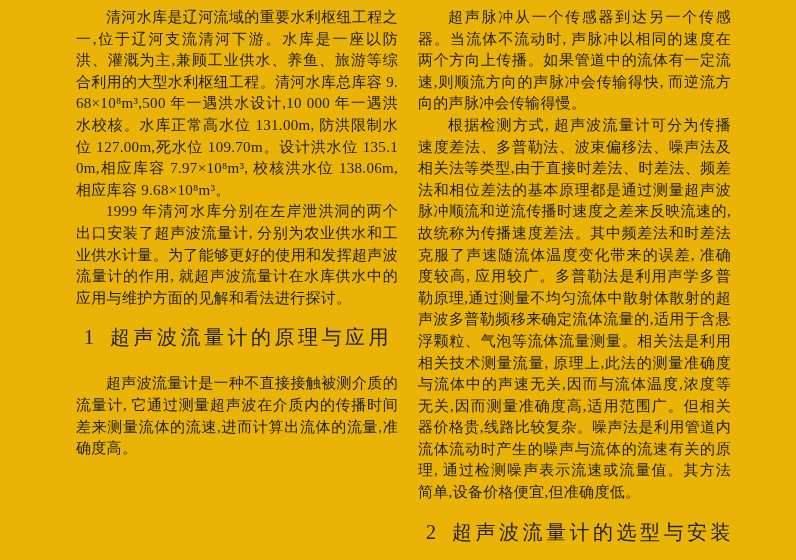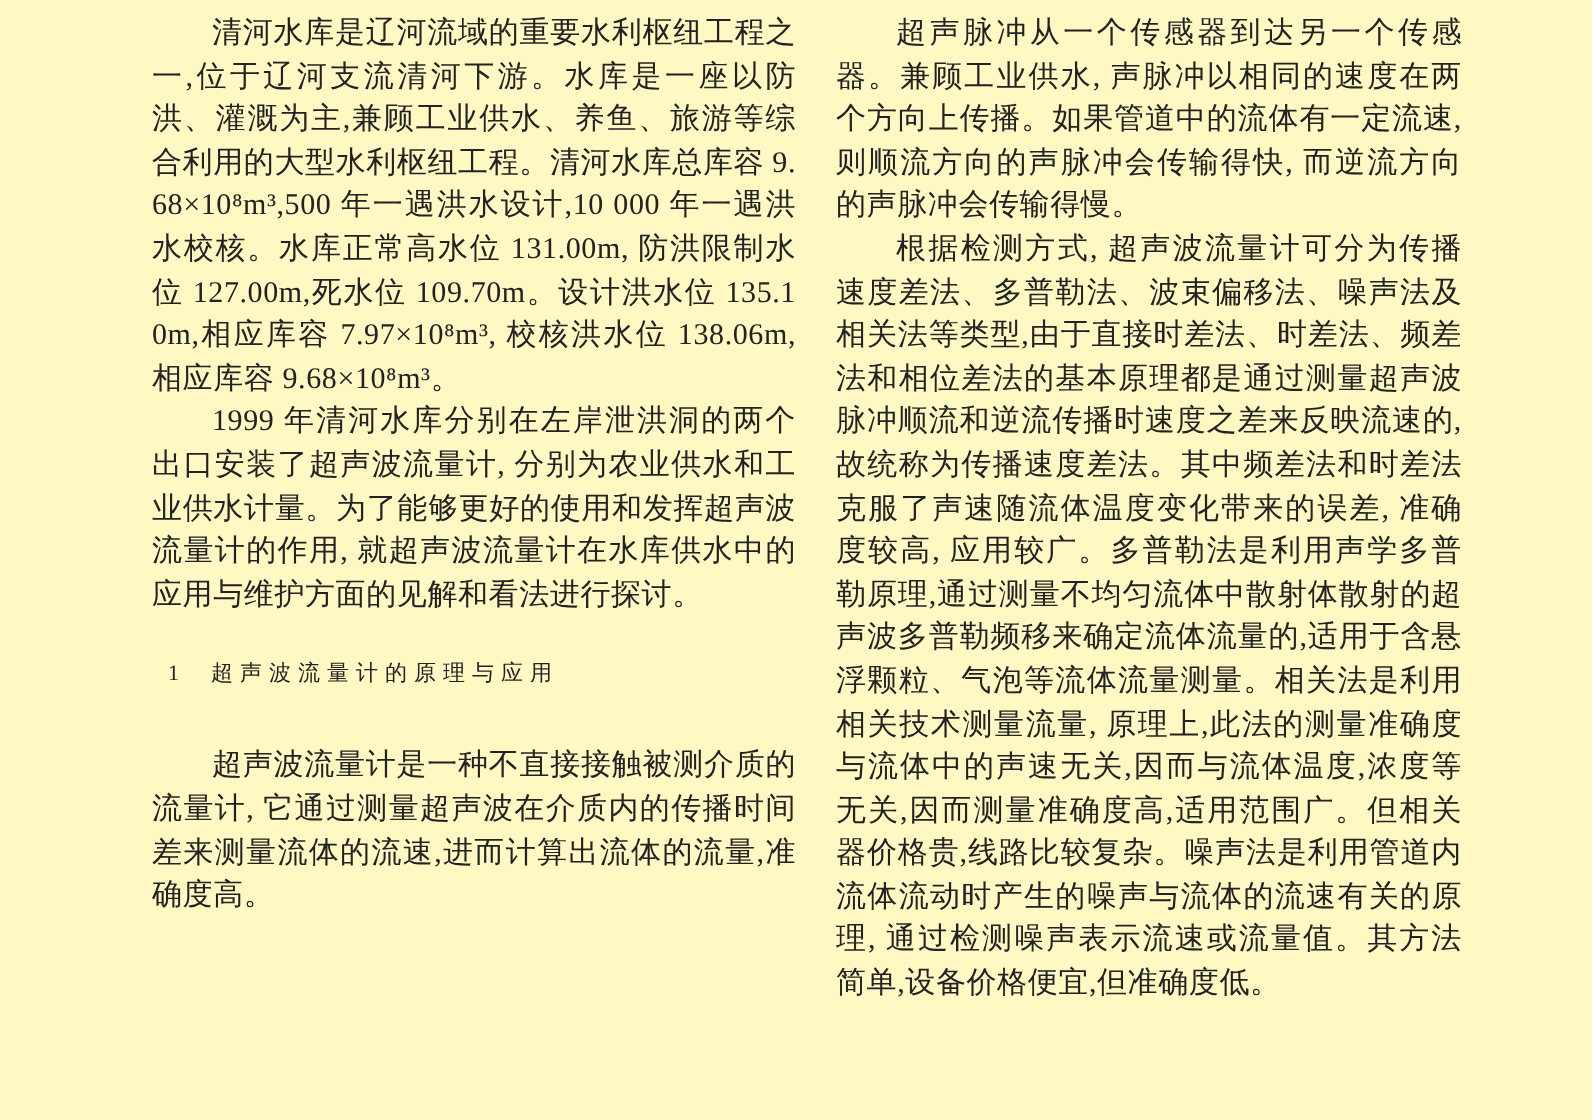--- a/index.html
+++ b/index.html
@@ -7,21 +7,21 @@
     padding: 0;
     width: 796px;
     height: 560px;
     overflow: hidden;
     background: #ffffff;
   }
   .page {
     position: relative;
     width: 796px;
     height: 560px;
-    background: #fef9c3;
+    background: #eab308;
     font-family: "Liberation Serif", "DejaVu Serif", serif;
     color: #222222;
   }
   .column {
     position: absolute;
     top: 7px;
   }
   .column-left {
     left: 76px;
     width: 322px;
@@ -36,21 +36,21 @@
     font-size: 15px;
     line-height: 21.6px;
     text-align: justify;
     text-indent: 2em;
     letter-spacing: 0.3px;
     color: #222222;
     word-break: break-all;
   }
   .section-heading {
     margin: 18px 0 26px 8px;
-    font-size: 11px;
+    font-size: 20px;
     line-height: 20px;
     letter-spacing: 3.5px;
     color: #222222;
     white-space: nowrap;
   }
   .sec-num {
     letter-spacing: 0;
     margin-right: 16px;
   }
 </style>
@@ -64,19 +64,22 @@
     <p class="body-para">1999 年清河水库分别在左岸泄洪洞的两个出口安装了超声波流量计, 分别为农业供水和工业供水计量。为了能够更好的使用和发挥超声波流量计的作用, 就超声波流量计在水库供水中的应用与维护方面的见解和看法进行探讨。</p>
 
     <div class="section-heading">
       <span class="sec-num">1</span><span class="sec-title">超声波流量计的原理与应用</span>
     </div>
 
     <p class="body-para">超声波流量计是一种不直接接触被测介质的流量计, 它通过测量超声波在介质内的传播时间差来测量流体的流速,进而计算出流体的流量,准确度高。</p>
   </div>
 
   <div class="column column-right">
-    <p class="body-para">超声脉冲从一个传感器到达另一个传感器。兼顾工业供水, 声脉冲以相同的速度在两个方向上传播。如果管道中的流体有一定流速,则顺流方向的声脉冲会传输得快, 而逆流方向的声脉冲会传输得慢。</p>
+    <p class="body-para">超声脉冲从一个传感器到达另一个传感器。当流体不流动时, 声脉冲以相同的速度在两个方向上传播。如果管道中的流体有一定流速,则顺流方向的声脉冲会传输得快, 而逆流方向的声脉冲会传输得慢。</p>
     <p class="body-para">根据检测方式, 超声波流量计可分为传播速度差法、多普勒法、波束偏移法、噪声法及相关法等类型,由于直接时差法、时差法、频差法和相位差法的基本原理都是通过测量超声波脉冲顺流和逆流传播时速度之差来反映流速的, 故统称为传播速度差法。其中频差法和时差法克服了声速随流体温度变化带来的误差, 准确度较高, 应用较广。多普勒法是利用声学多普勒原理,通过测量不均匀流体中散射体散射的超声波多普勒频移来确定流体流量的,适用于含悬浮颗粒、气泡等流体流量测量。相关法是利用相关技术测量流量, 原理上,此法的测量准确度与流体中的声速无关,因而与流体温度,浓度等无关,因而测量准确度高,适用范围广。但相关器价格贵,线路比较复杂。噪声法是利用管道内流体流动时产生的噪声与流体的流速有关的原理, 通过检测噪声表示流速或流量值。其方法简单,设备价格便宜,但准确度低。</p>
 
+    <div class="section-heading">
+      <span class="sec-num">2</span><span class="sec-title">超声波流量计的选型与安装</span>
+    </div>
 
   </div>
 
 </div>
 
 </body></html>

